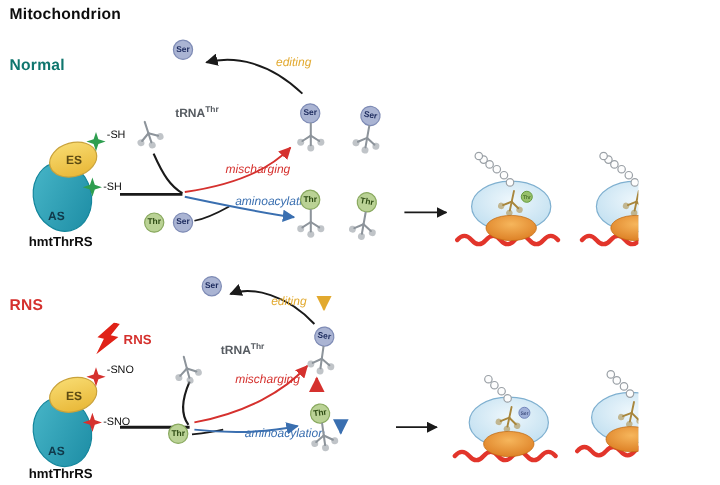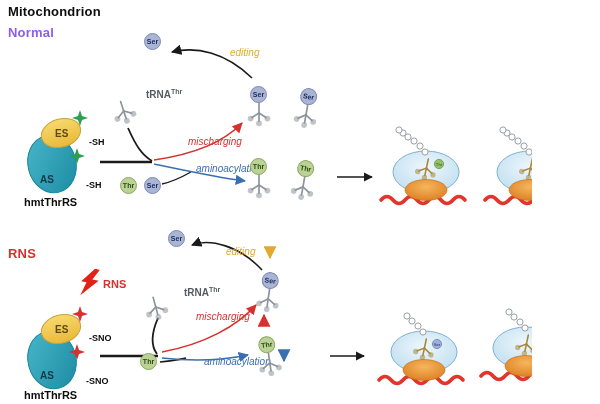--- a/index.html
+++ b/index.html
@@ -4,21 +4,21 @@
 <style>
   html,body{margin:0;padding:0;background:#ffffff;}
   #canvas{
     position:relative;width:532px;height:404px;background:#ffffff;overflow:hidden;
     font-family:"Liberation Sans",sans-serif;color:#111;
   }
   .abs{position:absolute;}
   .heading{position:absolute;font-weight:bold;font-size:13px;letter-spacing:.2px;}
   .proc{position:absolute;font-size:10px;white-space:nowrap;font-style:italic;}
   .name{position:absolute;font-weight:bold;font-size:11px;color:#0d0d0d;}
-  .site{position:absolute;font-size:9px;font-weight:bold;color:#0d0d0d;white-space:nowrap;margin-top:30px;}
+  .site{position:absolute;font-size:9px;font-weight:normal;color:#0d0d0d;white-space:nowrap;}
   .trna-label{position:absolute;font-size:10px;font-weight:bold;color:#565b61;}
   .trna-label sup{font-size:7px;}
   .aa{
     position:absolute;width:17px;height:17px;border-radius:50%;
     display:flex;align-items:center;justify-content:center;
     font-size:7px;font-weight:bold;box-sizing:border-box;
   }
   .ser{background:#aab4d3;border:1px solid #7e8bb5;color:#1d2b5e;}
   .thr{background:#bad295;border:1px solid #89a95f;color:#2c4a12;}
   .trna-glyph{position:absolute;color:#8d949b;}
@@ -71,21 +71,21 @@
       <marker id="mBlu" viewBox="0 0 10 10" refX="9" refY="5" markerWidth="6.5" markerHeight="6.5" orient="auto">
           <path d="M0,0 L10,5 L0,10 Z" fill="#3a6fb0"></path>
         </marker>
       <marker id="mY" viewBox="0 0 10 10" refX="9" refY="5" markerWidth="6.5" markerHeight="6.5" orient="auto">
           <path d="M0,0 L10,5 L0,10 Z" fill="#e2a92e"></path>
         </marker>
     </defs>
   </svg>
 
   <div class="heading" style="left:8px;top:4px;color:#0d0d0d">Mitochondrion</div>
-  <div class="heading" style="left:8px;top:25px;color:#8b5cf6">Normal</div>
+  <div class="heading" style="left:8px;top:46px;color:#0f766e">Normal</div>
   <div class="heading" style="left:8px;top:246px;color:#d5312e">RNS</div>
 
   <svg id="arrows" width="600" height="404">
     <g fill="none">
       <path d="M100,162 H152" stroke="#1a1a1a" stroke-width="2.4"></path>
       <path d="M128,128 C136,146 142,155 152,161" stroke="#1a1a1a" stroke-width="1.8"></path>
       <path d="M162,184 C172,182 182,177 191,172" stroke="#1a1a1a" stroke-width="1.4"></path>
       <path d="M154,160 C196,154 224,142 242,123" stroke="#d5312e" stroke-width="1.6" marker-end="url(#mR)"></path>
       <path d="M154,164 C192,172 220,178 245,181" stroke="#3a6fb0" stroke-width="1.6" marker-end="url(#mBlu)"></path>
       <path d="M252,78 C225,52 196,46 172,52" stroke="#1a1a1a" stroke-width="1.6" marker-end="url(#mB)"></path>

